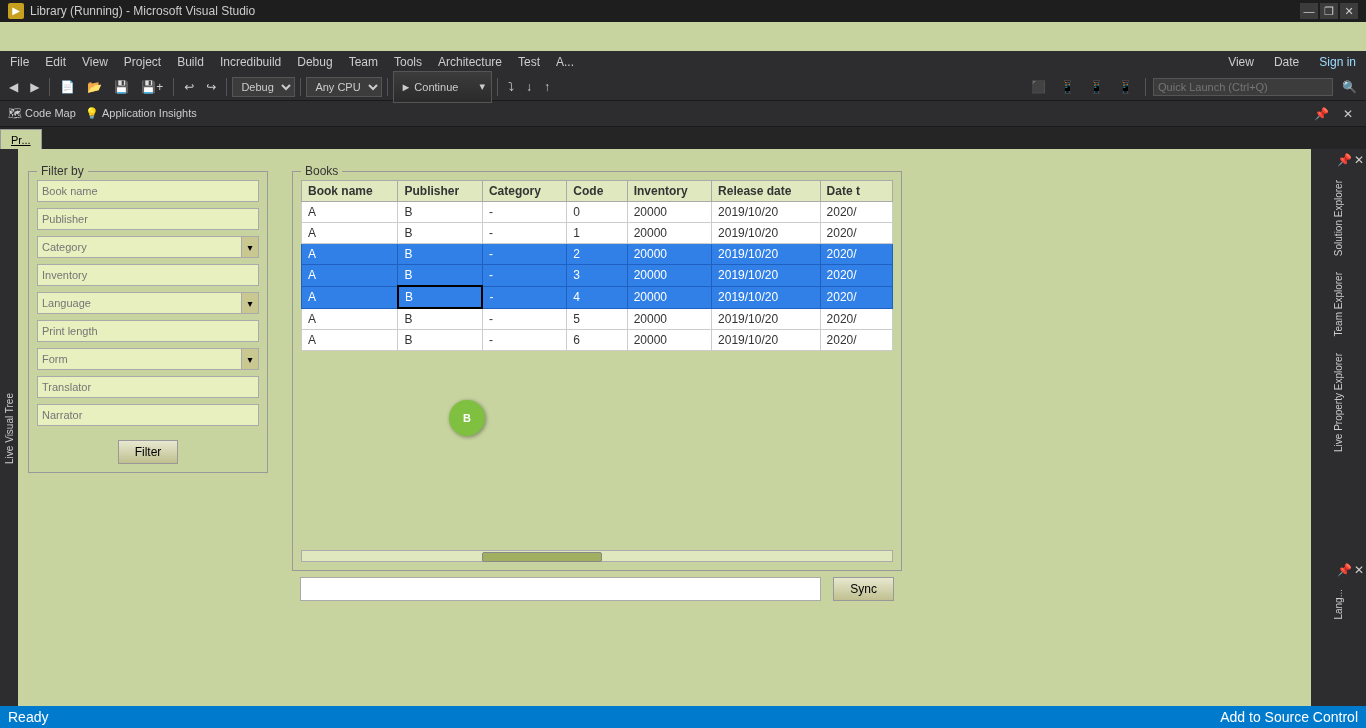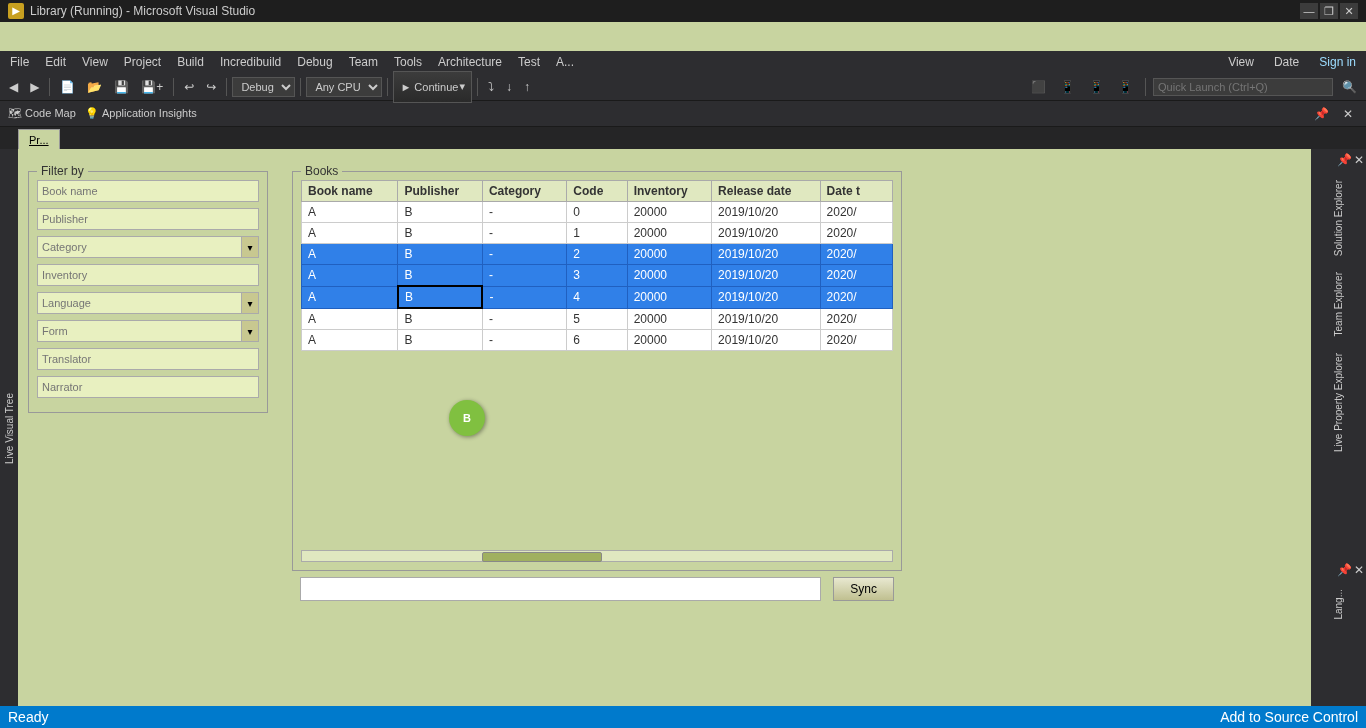--- a/index.html
+++ b/index.html
@@ -237,21 +237,21 @@
     .continue-btn {
       background: linear-gradient(to bottom, #3c3c3c, #2a2a2a);
       border: 1px solid #555;
       color: #ccc;
       height: 32px;
       font-size: 11px;
       padding: 0 6px;
       cursor: pointer;
       display: flex;
       align-items: center;
-      gap: 1px;
+      gap: 21px;
     }
 
     .fieldset-wrapper {
       border: 1px solid #999;
       padding: 8px;
       margin-top: 8px;
       position: relative;
       background: #c8d4a0;
     }
     .fieldset-label {
@@ -339,21 +339,21 @@
 
 <div style="background:#2d2d30;height:26px;display:flex;align-items:center;padding:0 8px;gap:10px;border-bottom:1px solid #1a1a1a;">
   <span style="color:#ccc;font-size:11px;cursor:pointer;">🗺 <span>Code Map</span></span>
   <span style="color:#ccc;font-size:11px;cursor:pointer;">💡 <span>Application Insights</span></span>
   <div style="margin-left:auto;display:flex;align-items:center;gap:4px;">
     <button class="ide-icon-btn">📌</button>
     <button class="ide-icon-btn">✕</button>
   </div>
 </div>
 
-<div style="background:#252526;height:22px;display:flex;align-items:flex-end;padding-left:18px;text-decoration:underline;">
+<div style="background:#252526;height:22px;display:flex;align-items:flex-end;text-decoration:underline;">
   <div style="background:#c8d4a0;color:#000;height:20px;padding:0 10px;font-size:11px;display:flex;align-items:center;border-top:1px solid #999;border-right:1px solid #999;border-left:1px solid #999;">
     <span>Pr...</span>
   </div>
 </div>
 
 <div style="position:relative; background:#c8d4a0; height:558px; overflow:hidden;">
 
   <div style="position:absolute;left:0;top:0;width:18px;height:100%;background:#2d2d30;display:flex;flex-direction:column;align-items:center;justify-content:center;">
     <span style="color:#ccc;font-size:10px;writing-mode:vertical-rl;transform:rotate(180deg);white-space:nowrap;">Live Visual Tree</span>
   </div>
@@ -370,29 +370,33 @@
         <div class="dropdown-btn">▾</div>
       </div>
 
       <input class="filter-input" type="text" placeholder="Inventory" style="">
 
       <div class="filter-input-with-dropdown">
         <input type="text" placeholder="Language" style="">
         <div class="dropdown-btn">▾</div>
       </div>
 
+      <input class="filter-input" type="text" placeholder="Print length" style="">
 
       <div class="filter-input-with-dropdown">
         <input type="text" placeholder="Form" style="">
         <div class="dropdown-btn">▾</div>
       </div>
 
       <input class="filter-input" type="text" placeholder="Translator" style="">
       <input class="filter-input" type="text" placeholder="Narrator" style="">
 
+      <div style="text-align:center; margin-top:4px;">
+        <button class="filter-btn">Filter</button>
+      </div>
     </div>
   </div>
 
   <div style="position:absolute;left:292px;top:14px;width:610px;">
     <div class="fieldset-wrapper">
       <span class="fieldset-label">Books</span>
       <div style="overflow:hidden;height:370px;position:relative;">
         <table class="books-table">
           <thead>
             <tr>

